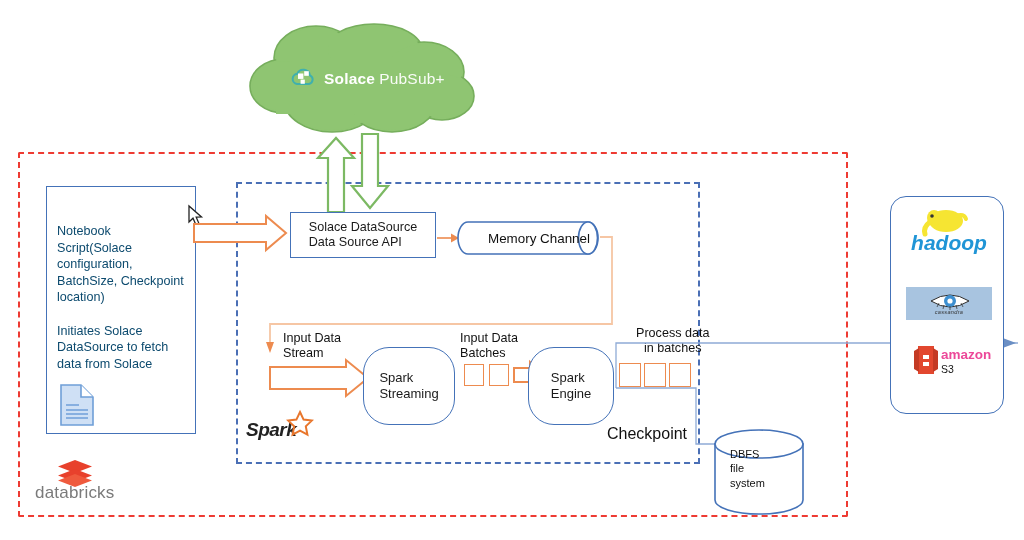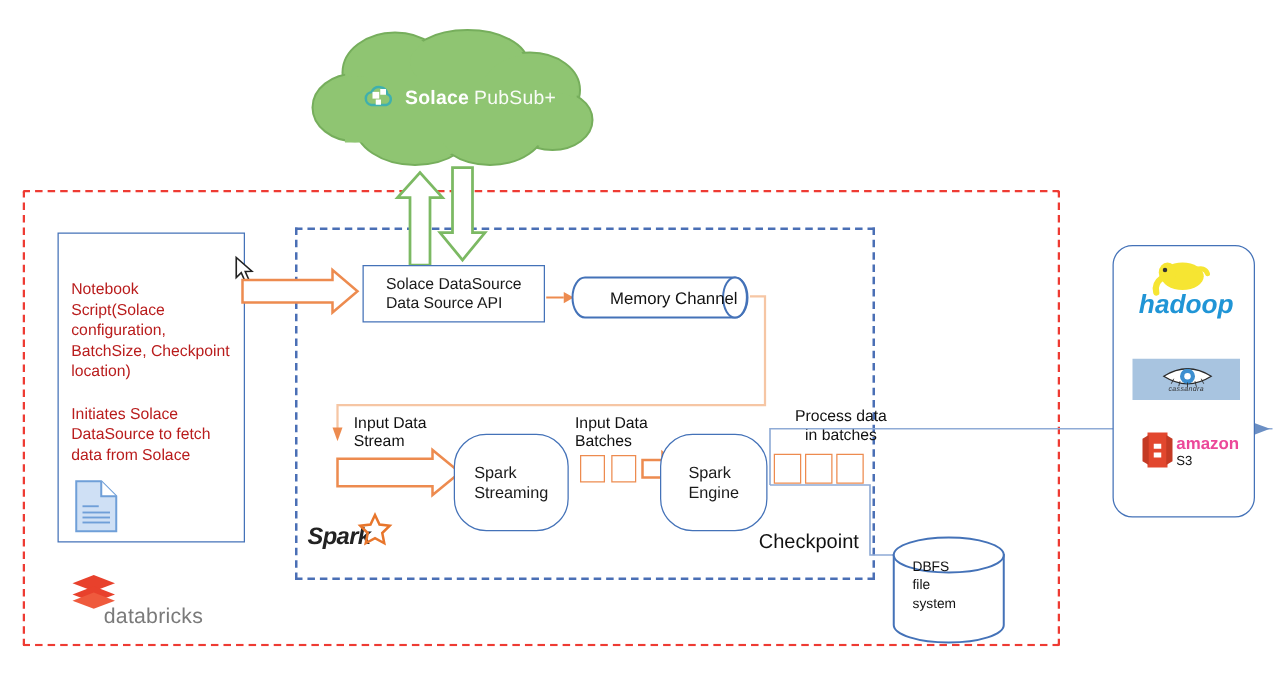--- a/index.html
+++ b/index.html
@@ -41,21 +41,21 @@
     text-align:left;color:#1a1a1a;line-height:1.22;
   }
   .box.round-lg{border-radius:26px;}
 
   .notebook-box{
     left:46px;top:186px;width:150px;height:248px;
     border:1.6px solid #4472b8;background:#fff;
   }
   .notebook-text{
     position:absolute;left:10px;top:36px;width:136px;
-    font-size:12.6px;line-height:1.32;color:#b91c1c;white-space:pre-wrap;
+    font-size:12.6px;line-height:1.32;color:#0c4a6e;white-space:pre-wrap;
   }
   .doc-icon{position:absolute;left:12px;bottom:6px;width:36px;height:44px;}
 
   .ds-box{left:290px;top:212px;width:146px;height:46px;font-size:12.6px;}
   .mem-label{
     position:absolute;left:460px;top:228px;width:128px;height:20px;
     display:flex;align-items:center;justify-content:center;
     font-size:13.4px;color:#111;padding-left:15px;
   }
 
@@ -85,21 +85,21 @@
     position:absolute;left:906px;top:309px;width:86px;text-align:center;
     font-size:5.6px;color:#333;font-style:italic;letter-spacing:.3px;
   }
   .amazon-text{
     position:absolute;left:941px;top:348px;font-size:13.5px;font-weight:700;color:#ec4899;line-height:1.05;
   }
   .amazon-sub{position:absolute;left:941px;top:363px;font-size:10.5px;color:#111;}
 
   
   .db-word{
-    position:absolute;left:35px;top:483px;font-size:17px;color:#7a7a7a;letter-spacing:.2px;margin-left:48px;
+    position:absolute;left:35px;top:483px;font-size:17px;color:#7a7a7a;letter-spacing:.2px;
   }
 
   
   .dbfs-text{
     position:absolute;left:730px;top:447px;width:74px;
     font-size:11px;color:#111;line-height:1.3;white-space:pre-line;
   }
 
   
   .spark-word{position:absolute;left:246px;top:419px;font-size:19px;font-style:italic;font-weight:700;color:#222;letter-spacing:-.5px;}

